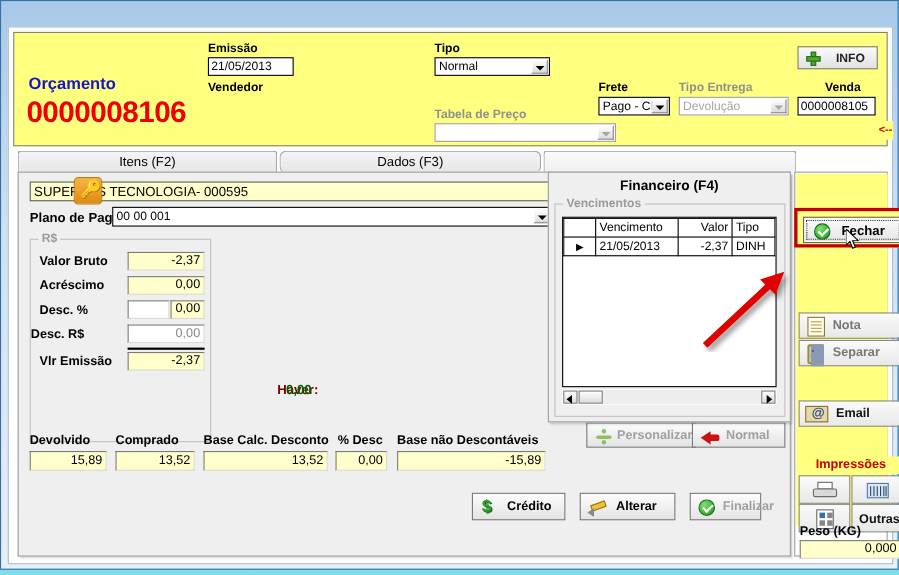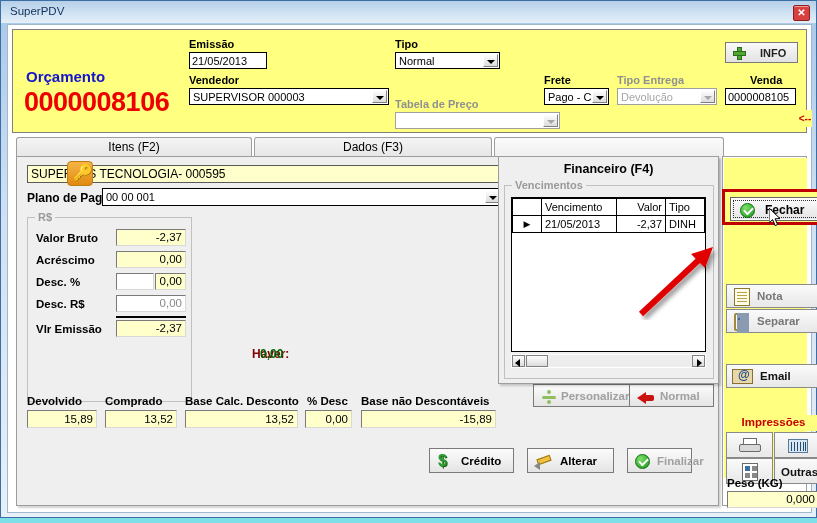--- a/index.html
+++ b/index.html
@@ -298,39 +298,31 @@
   #red-arrow{position:absolute;left:625px;top:215px;width:90px;height:80px;pointer-events:none;}
 
   
   #cursor{position:absolute;left:761px;top:183px;width:13px;height:19px;pointer-events:none;}
 </style>
 </head>
 <body>
 
 <div id="win">
 
-  <div id="titlebar">
-    <div id="title-text">SuperPDV</div>
-    <div id="close-btn"></div>
-  </div>
 
   <div id="client">
 
     <div id="header">
       <div id="orcamento-label">Orçamento</div>
       <div id="orcamento-num">0000008106</div>
 
       <div class="lbl" style="left:176px;top:8px;">Emissão</div>
       <div class="fld" style="left:176px;top:22px;width:78px;">21/05/2013</div>
 
       <div class="lbl" style="left:176px;top:44px;">Vendedor</div>
-      <div class="combo" style="left:176px;top:58px;width:200px;">
-        <div class="txt">SUPERVISOR   000003</div>
-        <div class="btn"></div>
-      </div>
 
       <div class="lbl" style="left:382px;top:8px;">Tipo</div>
       <div class="combo" style="left:382px;top:22px;width:105px;">
         <div class="txt">Normal</div>
         <div class="btn"></div>
       </div>
 
       <div class="lbl dis" style="left:382px;top:68px;">Tabela de Preço</div>
       <div class="combo dis" style="left:382px;top:82px;width:165px;">
         <div class="txt"></div>
@@ -356,21 +348,21 @@
       <div id="info-btn" style="top:12px;">
         <span class="plus-ico"></span>
         <span class="t">INFO</span>
       </div>
     </div>
 
     <div id="tabstrip">
       <div class="tab" style="left:0px;width:236px;">
         <span>Itens (F2)</span>
       </div>
-      <div class="tab" style="left:238px;width:238px;">
+      <div class="tab" style="left:238px;width:238px;border-radius:6px;">
         <span>Dados (F3)</span>
       </div>
       <div class="tab sel" style="left:478px;width:230px;border-bottom:none;">
         <span style="visibility:hidden"></span>
       </div>
     </div>
 
     <div id="body-panel">
       <div id="cliente-field">SUPERSYS TECNOLOGIA- 000595</div>
 
@@ -386,21 +378,21 @@
         <span class="money-lbl" style="left:8px;top:14px;">Valor Bruto</span>
         <span class="money-fld" style="left:88px;top:11px;width:70px;">-2,37</span>
 
         <span class="money-lbl" style="left:8px;top:36px;">Acréscimo</span>
         <span class="money-fld" style="left:88px;top:33px;width:70px;">0,00</span>
 
         <span class="money-lbl" style="left:8px;top:58px;">Desc. %</span>
         <span class="money-fld blank" style="left:88px;top:55px;width:38px;"></span>
         <span class="money-fld" style="left:127px;top:55px;width:31px;">0,00</span>
 
-        <span class="money-lbl" style="left:8px;top:80px;">Desc. R$</span>
+        <span class="money-lbl" style="left:0;top:80px;">Desc. R$</span>
         <span class="money-fld white" style="left:88px;top:77px;width:70px;">0,00</span>
 
         <span style="position:absolute;left:88px;top:98px;width:70px;height:2px;background:#000;"></span>
 
         <span class="money-lbl" style="left:8px;top:105px;">Vlr Emissão</span>
         <span class="money-fld" style="left:88px;top:102px;width:70px;">-2,37</span>
       </div>
 
 
       <span id="haver-lbl">Haver:</span>

